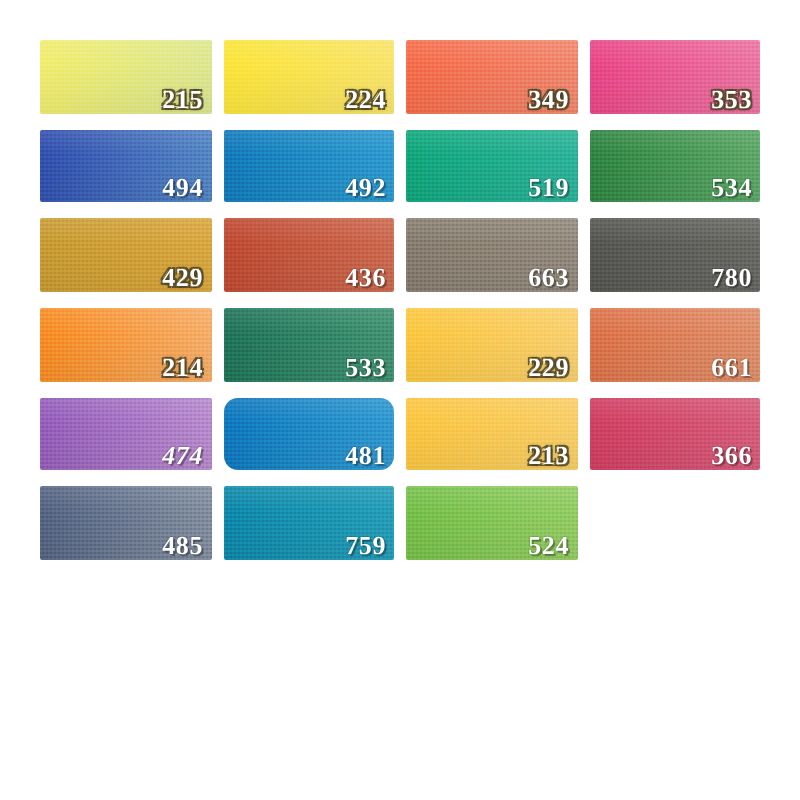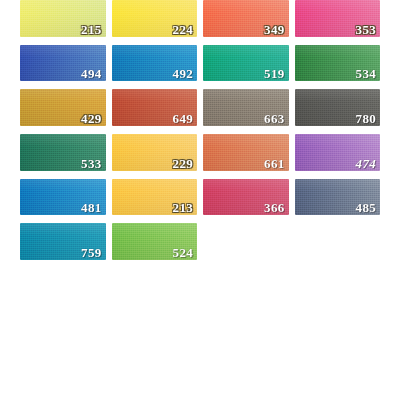--- a/index.html
+++ b/index.html
@@ -15,21 +15,21 @@
   }
   #chart {
     position: relative;
     width: 400px;
     height: 400px;
     background: #ffffff;
   }
   #grid {
     position: absolute;
     left: 20px;
-    top: 0;
+    top: 20px;
     width: 360px;
     height: 260px;
     display: grid;
     grid-template-columns: repeat(4, 1fr);
     grid-template-rows: repeat(6, 1fr);
     column-gap: 6px;
     row-gap: 8px;
   }
   .swatch {
     position: relative;
@@ -109,41 +109,44 @@
       <div class="swatch" style="background: linear-gradient(100deg, rgb(15, 159, 114) 0%, rgb(44, 174, 147) 100%);">
         <span class="code light">519</span>
       </div>
       <div class="swatch" style="background: linear-gradient(100deg, rgb(43, 122, 60) 0%, rgb(88, 162, 98) 100%); text-align: center;">
         <span class="code light">534</span>
       </div>
       <div class="swatch" style="background: linear-gradient(100deg, rgb(194, 147, 47) 0%, rgb(216, 161, 60) 100%);">
         <span class="code dark">429</span>
       </div>
       <div class="swatch" style="background: linear-gradient(100deg, rgb(185, 69, 47) 0%, rgb(201, 100, 76) 100%);">
-        <span class="code light">649</span>
+        <span class="code light">436</span>
       </div>
       <div class="swatch" style="background: linear-gradient(100deg, rgb(124, 115, 103) 0%, rgb(139, 129, 117) 100%);">
         <span class="code light">663</span>
       </div>
       <div class="swatch" style="background: linear-gradient(100deg, rgb(79, 79, 76) 0%, rgb(98, 98, 94) 100%);">
         <span class="code light">780</span>
+      </div>
+      <div class="swatch" style="background: linear-gradient(100deg, rgb(247, 130, 31) 0%, rgb(245, 169, 101) 100%);">
+        <span class="code dark">214</span>
       </div>
       <div class="swatch" style="background: linear-gradient(100deg, rgb(29, 107, 82) 0%, rgb(63, 138, 108) 100%);">
         <span class="code light">533</span>
       </div>
       <div class="swatch" style="background: linear-gradient(100deg, rgb(251, 194, 58) 0%, rgb(248, 205, 106) 100%);">
         <span class="code dark">229</span>
       </div>
       <div class="swatch" style="background: linear-gradient(100deg, rgb(217, 106, 68) 0%, rgb(221, 135, 101) 100%);">
         <span class="code light">661</span>
       </div>
       <div class="swatch" style="background: linear-gradient(100deg, rgb(140, 86, 180) 0%, rgb(179, 131, 202) 100%); font-style: italic;">
         <span class="code light">474</span>
       </div>
-      <div class="swatch" style="background: linear-gradient(100deg, rgb(13, 111, 184) 0%, rgb(47, 146, 205) 100%);">
+      <div class="swatch" style="background: linear-gradient(100deg, rgb(13, 111, 184) 0%, rgb(47, 146, 205) 100%); border-radius: 7px;">
         <span class="code light">481</span>
       </div>
       <div class="swatch" style="background: linear-gradient(100deg, rgb(251, 193, 60) 0%, rgb(247, 203, 99) 100%);">
         <span class="code dark">213</span>
       </div>
       <div class="swatch" style="background: linear-gradient(100deg, rgb(205, 58, 91) 0%, rgb(211, 88, 116) 100%); text-align: center;">
         <span class="code light">366</span>
       </div>
       <div class="swatch" style="background: linear-gradient(100deg, rgb(78, 92, 120) 0%, rgb(123, 134, 153) 100%);">
         <span class="code light">485</span>

